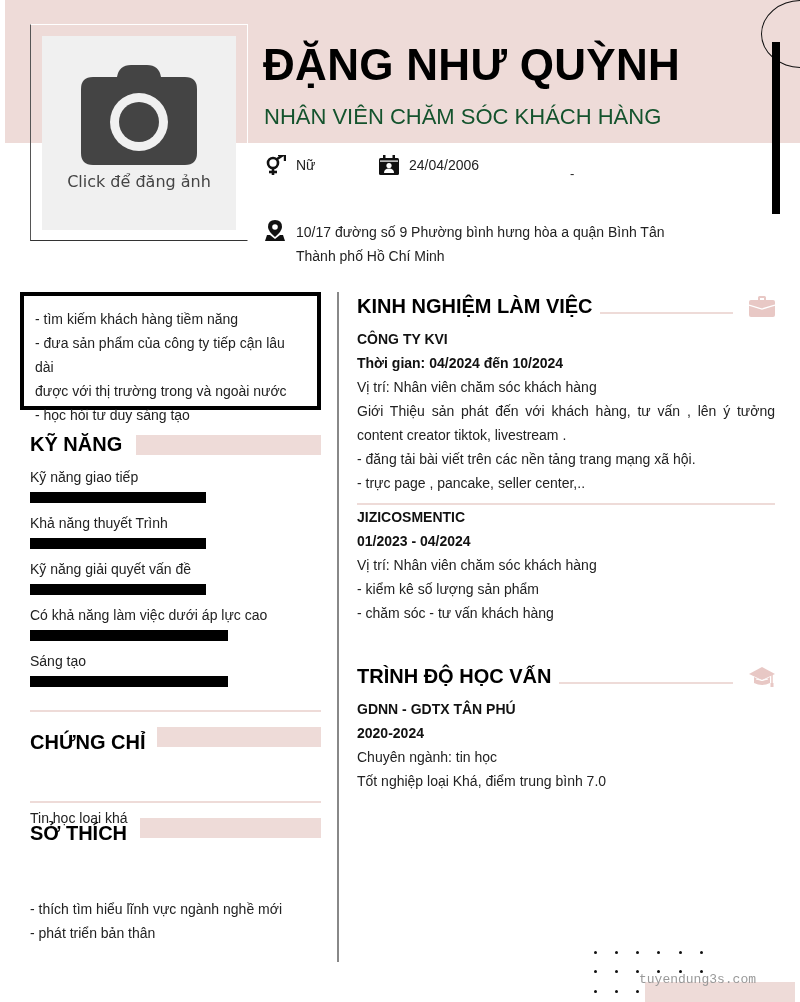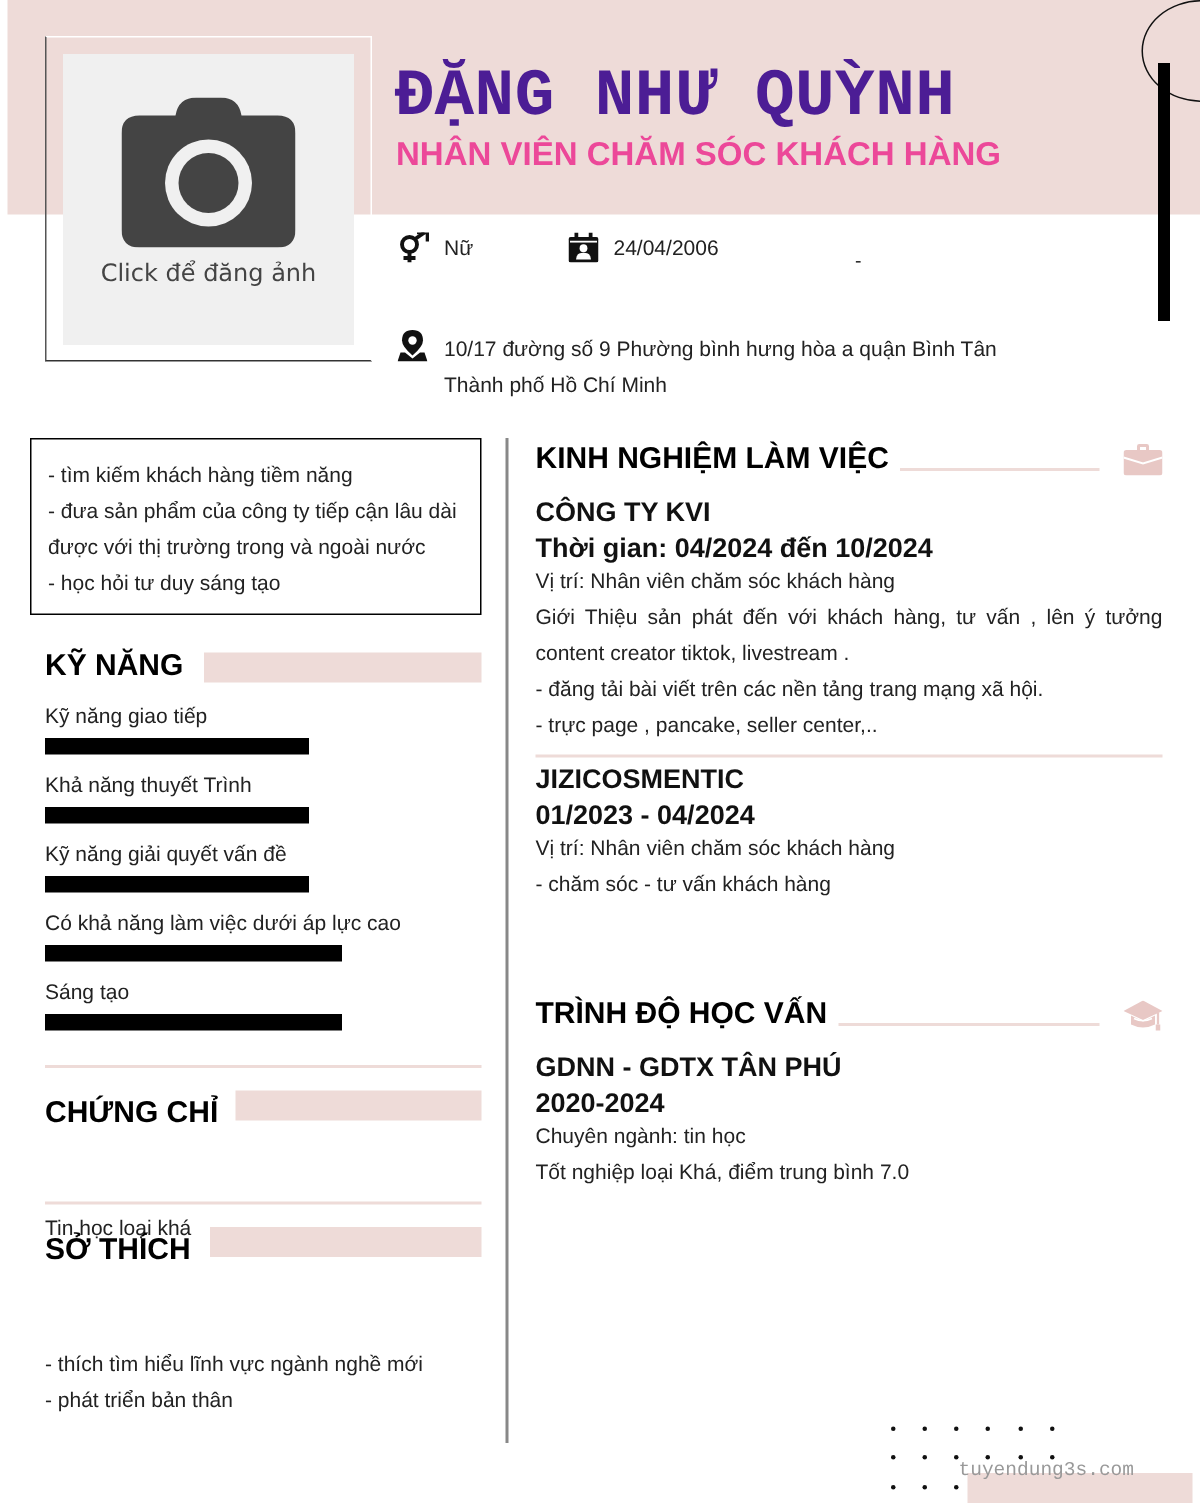--- a/index.html
+++ b/index.html
@@ -8,43 +8,43 @@
 
   .header-band { position: absolute; left: 5px; top: 0; width: 795px; height: 143px; background: #eedbd8; }
   .deco-circle { position: absolute; left: 761px; top: 0; width: 80px; height: 68px; border: 1.5px solid #111; border-radius: 50%; }
   .deco-bar { position: absolute; left: 772px; top: 42px; width: 8px; height: 172px; background: #000; }
 
   .photo-frame { position: absolute; left: 30px; top: 24px; width: 218px; height: 217px; border: 1px solid #fff; border-bottom: 1.5px solid #333; border-left: 1px solid #555; }
   .photo-box { position: absolute; left: 42px; top: 36px; width: 194px; height: 194px; background: #f0f0f0; }
   .camera { position: absolute; left: 39px; top: 29px; width: 116px; height: 100px; }
   .photo-text { position: absolute; left: 0; top: 136px; width: 194px; text-align: center; font-family: "DejaVu Sans", sans-serif; font-size: 16px; color: #444; }
 
-  .name { position: absolute; left: 263px; top: 40px; font-size: 44px; font-weight: bold; letter-spacing: 0.3px; color: #4c1d95; white-space: nowrap; font-family: Liberation Mono, monospace; }
-  .job-title { position: absolute; left: 264px; top: 90px; font-size: 22px; font-weight: 700; color: #ec4899; white-space: nowrap; }
+  .name { position: absolute; left: 263px; top: 40px; font-size: 44px; font-weight: bold; letter-spacing: 0.3px; color: #000000; white-space: nowrap; }
+  .job-title { position: absolute; left: 264px; top: 104px; font-size: 22px; font-weight: 400; color: #14532d; white-space: nowrap; }
 
   .info-row { position: absolute; font-size: 14px; color: #222; display: flex; align-items: center; white-space: nowrap; }
   .info-row svg { margin-right: 10px; }
   .address { position: absolute; left: 296px; top: 220px; font-size: 14px; line-height: 24px; color: #222; }
   .dash { position: absolute; left: 570px; top: 166px; font-size: 13px; color: #222; }
 
-  .objective { position: absolute; left: 20px; top: 292px; width: 301px; height: 118px; border: 1px solid #000000; padding: 11px 10px 0 11px; font-size: 14px; line-height: 24px; color: #222; }
+  .objective { position: absolute; left: 20px; top: 292px; width: 301px; height: 118px; border: 4px solid #000000; padding: 11px 10px 0 11px; font-size: 14px; line-height: 24px; color: #222; }
 
   .sec-title { position: absolute; font-size: 20px; font-weight: bold; color: #000; white-space: nowrap; }
   .pink-block { position: absolute; height: 20px; background: #eedbd8; }
   .pink-line { position: absolute; height: 2px; background: #eedbd8; }
 
   .skill-label { position: absolute; left: 30px; font-size: 14px; color: #222; white-space: nowrap; }
   .skill-bar { position: absolute; left: 30px; height: 11px; background: #000; }
 
   .body-text { position: absolute; font-size: 14px; color: #222; line-height: 24px; margin-top: 44px; }
   .divider-v { position: absolute; left: 337px; top: 292px; width: 2px; height: 670px; background: #888; }
 
   .right-title { position: absolute; left: 357px; font-size: 20px; font-weight: bold; color: #000; white-space: nowrap; }
   .rline { position: absolute; height: 1.5px; background: #eedbd8; }
-  .bold-line { position: absolute; left: 357px; font-size: 18px; font-weight: bold; color: #111; white-space: nowrap; }
+  .bold-line { position: absolute; left: 357px; font-size: 14px; font-weight: bold; color: #111; white-space: nowrap; }
   .rtext { position: absolute; left: 357px; width: 418px; font-size: 14px; color: #222; line-height: 24px; }
   .justify { text-align: justify; text-align-last: left; }
 
   .dots { position: absolute; left: 591px; top: 948px; width: 120px; height: 50px; }
   .dot { position: absolute; width: 3px; height: 3px; border-radius: 50%; background: #111; }
   .footer-pink { position: absolute; left: 645px; top: 982px; width: 150px; height: 20px; background: #eedbd8; }
   .watermark { position: absolute; left: 639px; top: 972px; font-family: "Liberation Mono", "DejaVu Sans Mono", monospace; font-size: 13px; color: #999; white-space: nowrap; text-align: right; }
 </style>
 </head>
 <body>
@@ -151,20 +151,21 @@
   <div class="justify">Giới Thiệu sản phát đến với khách hàng, tư vấn , lên ý tưởng content creator tiktok, livestream .</div>
   <div>- đăng tải bài viết trên các nền tảng trang mạng xã hội.</div>
   <div>- trực page , pancake, seller center,..</div>
 </div>
 <div class="rline" style="left:357px; top:503px; width:418px; height:2px;"></div>
 
 <div class="bold-line" style="top:509px;">JIZICOSMENTIC</div>
 <div class="bold-line" style="top:533px;">01/2023 - 04/2024</div>
 <div class="rtext" style="top:553px;">
   <div>Vị trí: Nhân viên chăm sóc khách hàng</div>
+  <div>- kiểm kê số lượng sản phẩm</div>
   <div>- chăm sóc - tư vấn khách hàng</div>
 </div>
 
 <div class="right-title" style="top:665px;">TRÌNH ĐỘ HỌC VẤN</div>
 <div class="rline" style="left:559px; top:682px; width:174px;"></div>
 <svg style="position:absolute; left:749px; top:667px;" width="26" height="22" viewBox="0 0 26 22">
   <path d="M0 7 L13 0 L26 7 L13 13 Z" fill="#e8c8c5"></path>
   <path d="M5 10 L5 16 Q13 20 21 16 L21 10 L13 14 Z" fill="#e8c8c5"></path>
   <path d="M7 12 Q13 15 19 12" stroke="#fff" stroke-width="1" fill="none"></path>
   <line x1="23" y1="8" x2="23" y2="16" stroke="#e8c8c5" stroke-width="1.5"></line>

